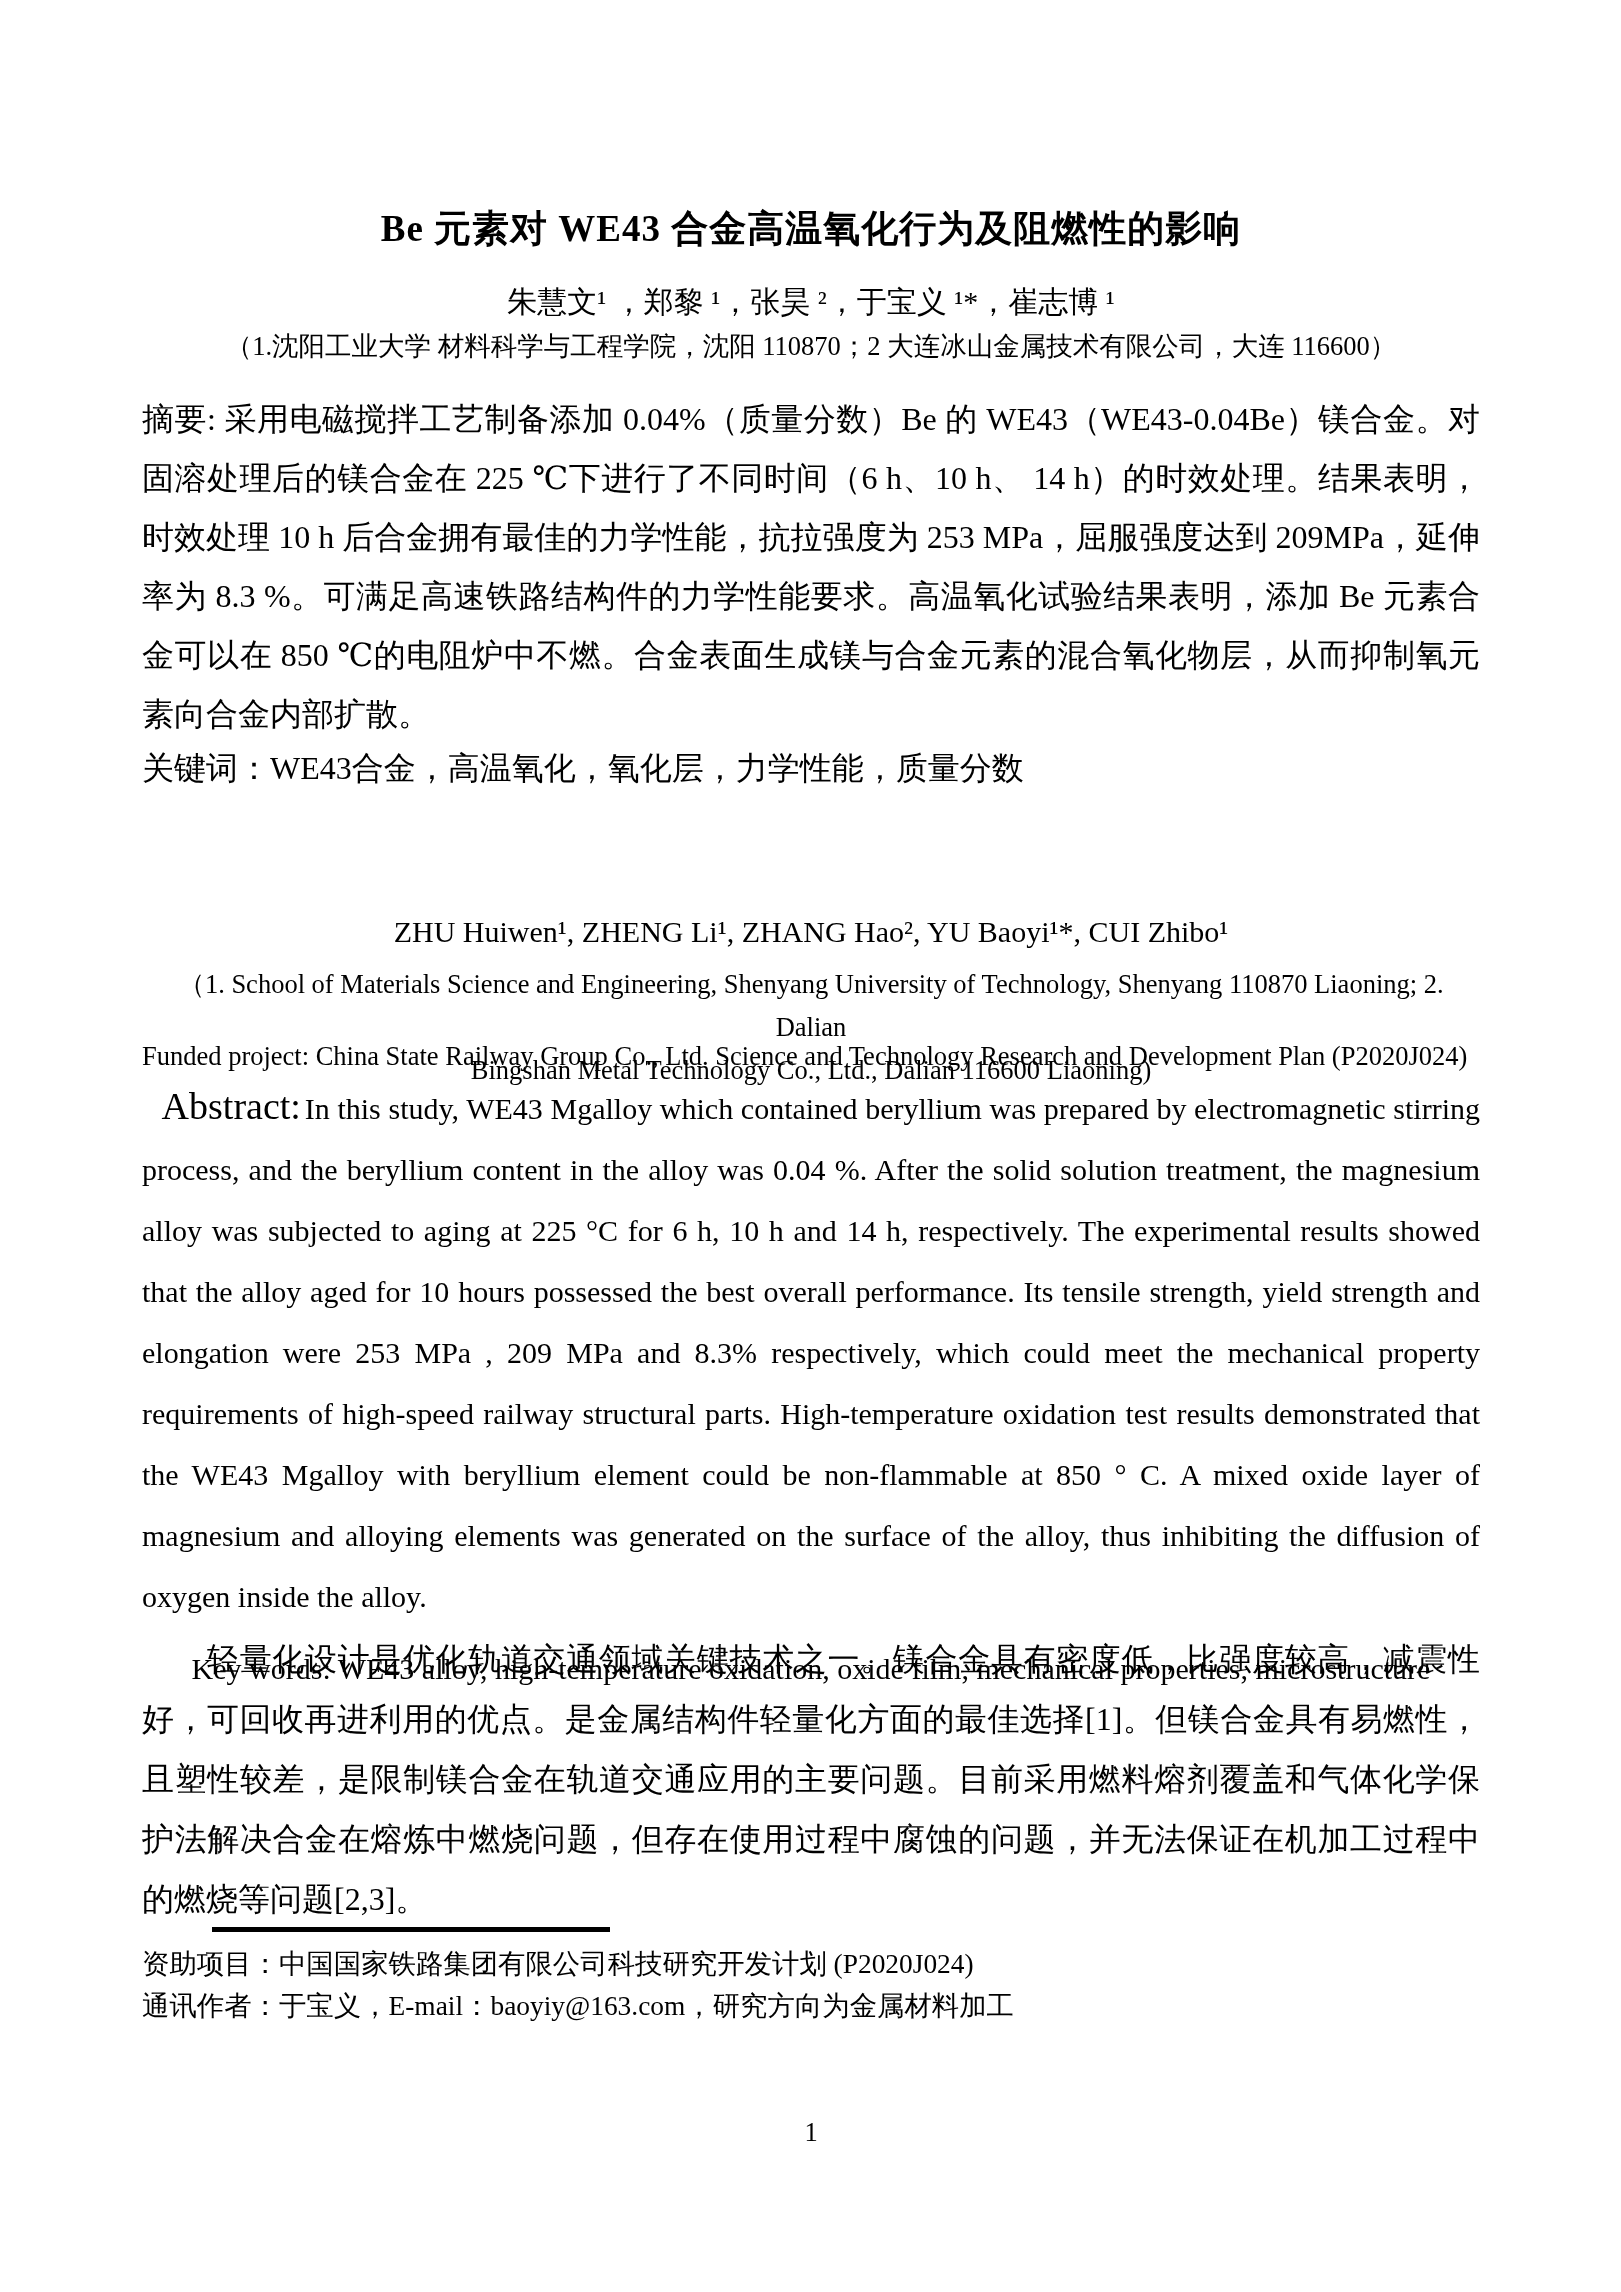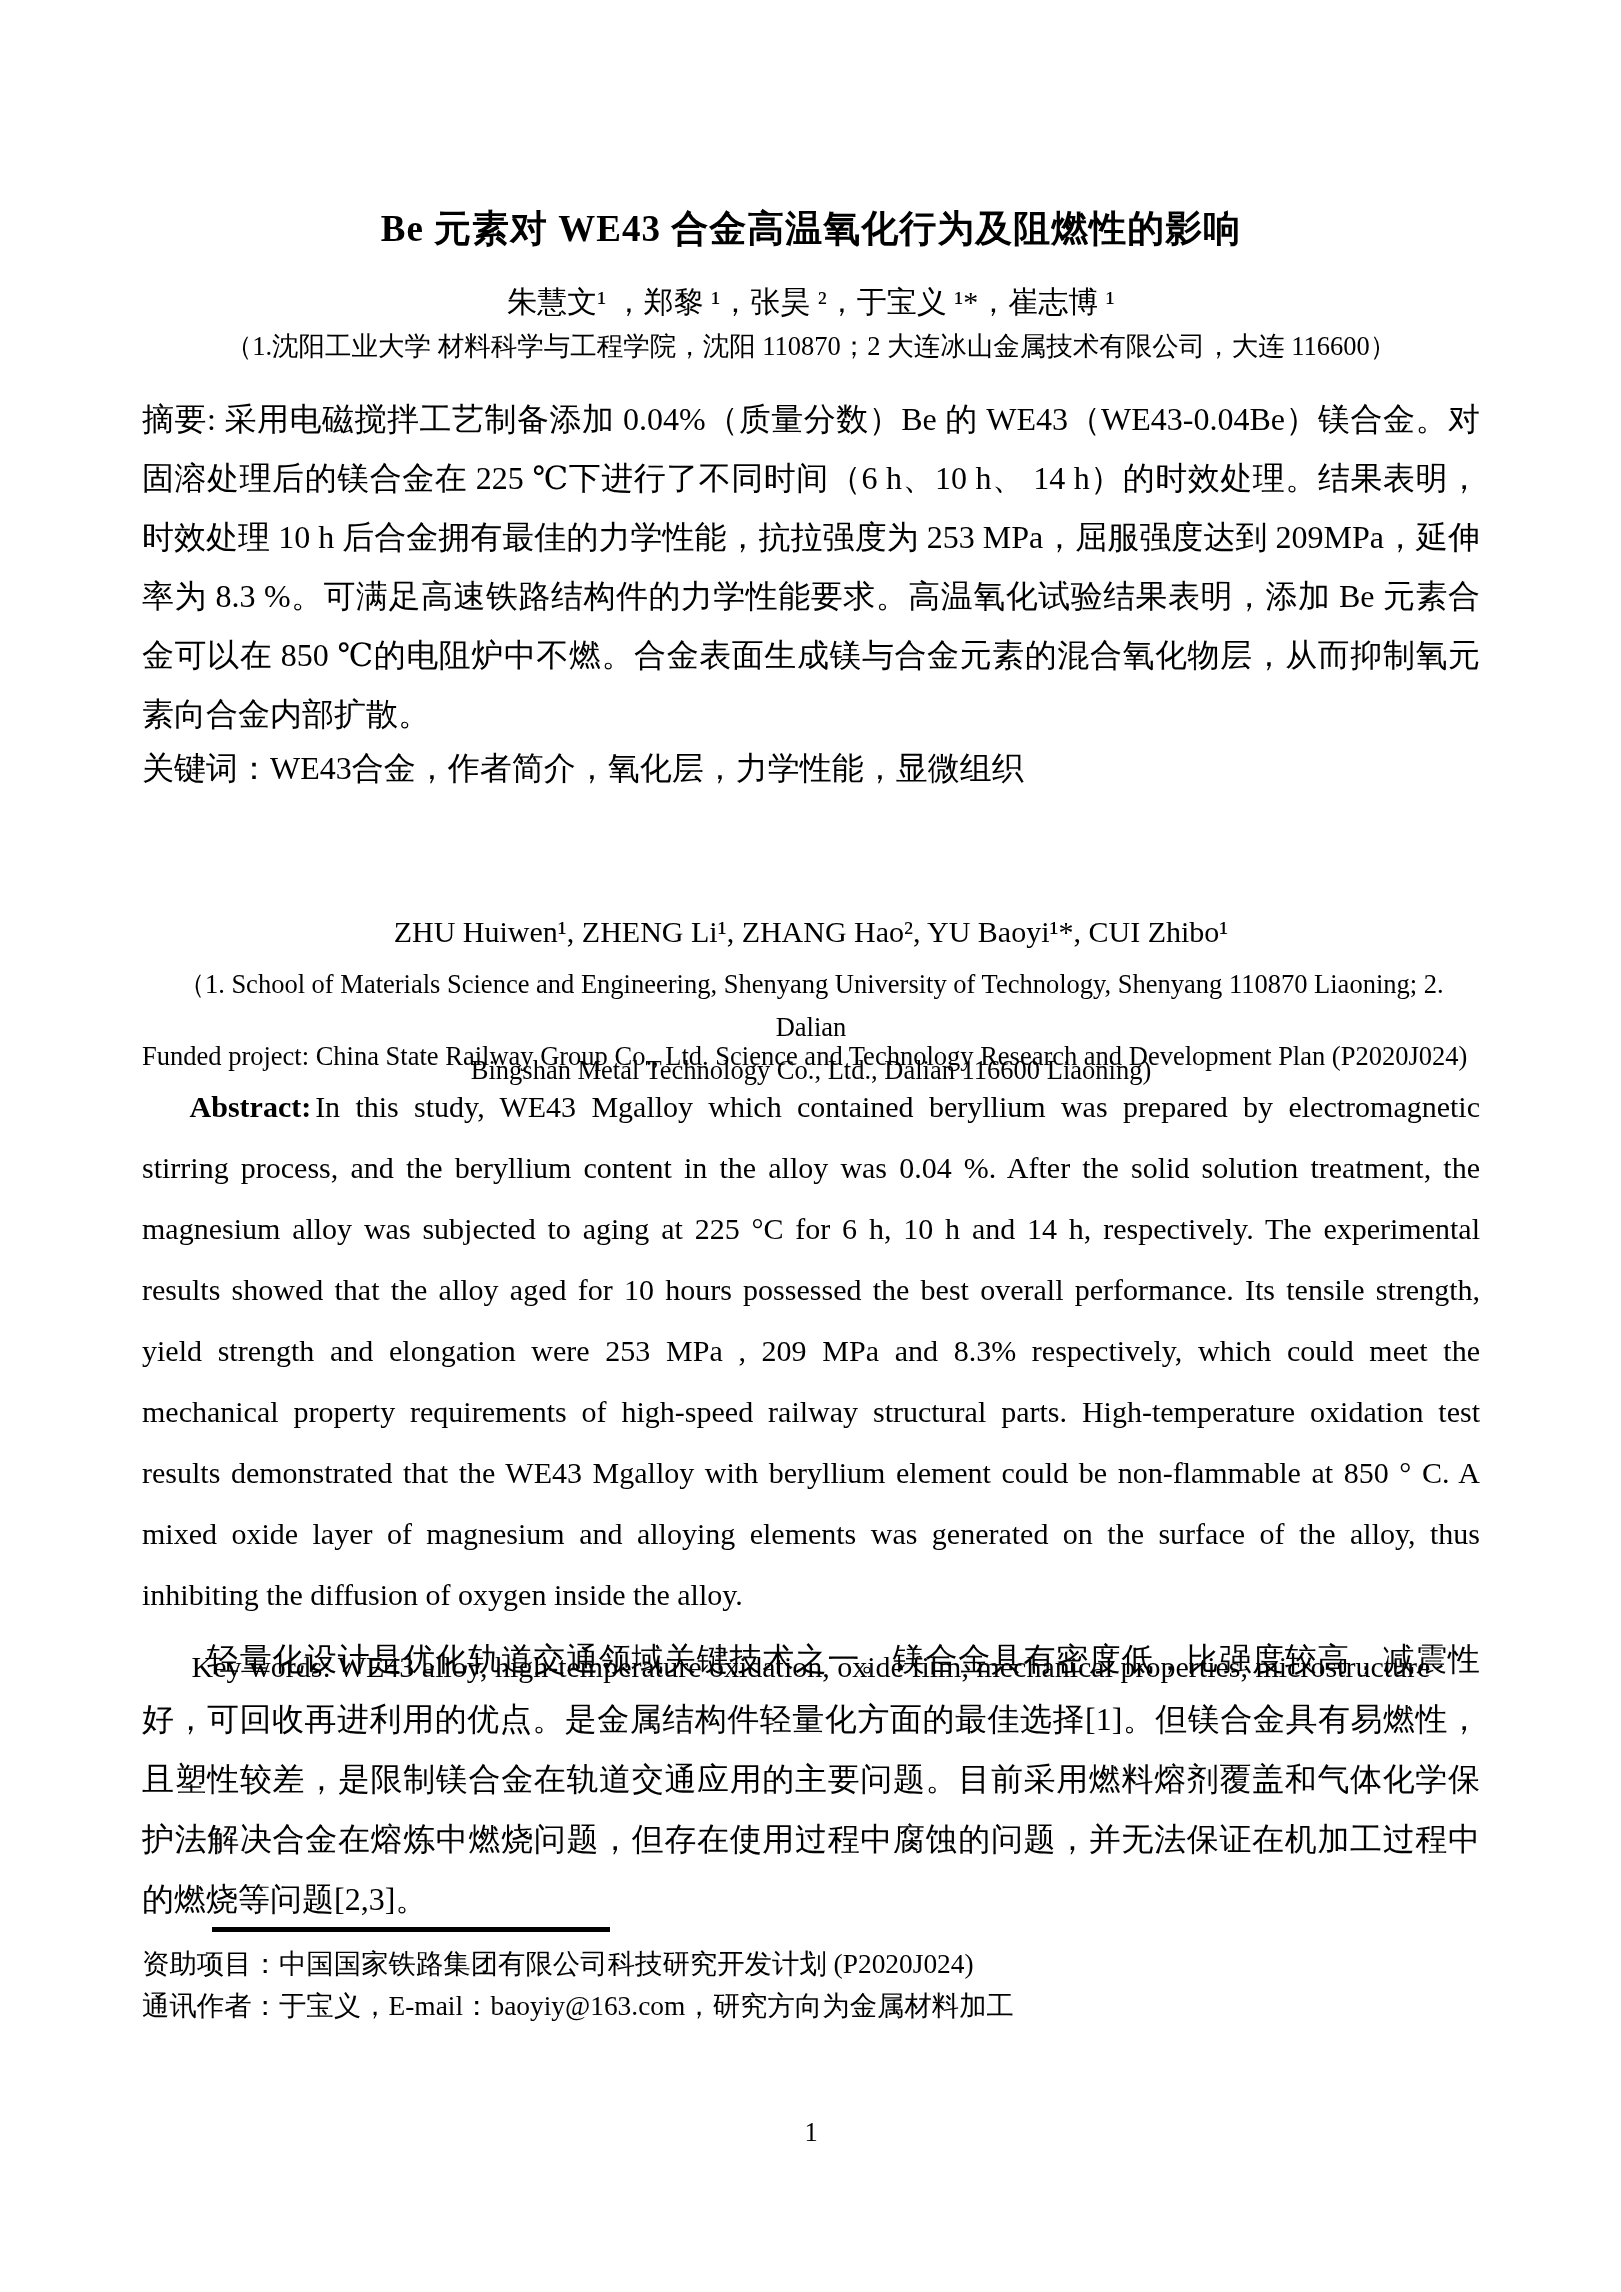--- a/index.html
+++ b/index.html
@@ -75,24 +75,23 @@
   }
   .en-abstract-block { top: 1076px; }
   .en-abstract {
     margin: 0;
     font-size: 30px;
     line-height: 61px;
     text-align: justify;
     text-indent: 19.6px;
   }
   .abs-label {
-    font-weight: bold;
-    font-size: 30px;
+    font-weight: normal;
+    font-size: 38px;
     margin-right: 3.9px;
-    margin-left: 28px;
   }
   .en-keywords {
     font-size: 30px;
     line-height: 47px;
     margin-top: 18px;
     text-align: center;
   }
 
   .cn-body-block { top: 1629px; }
   .cn-body {
@@ -130,21 +129,21 @@
 <div class="page">
 
   <h1 class="abs cn-title">Be 元素对 WE43 合金高温氧化行为及阻燃性的影响</h1>
 
   <div class="abs cn-authors">朱慧文¹ ，郑黎 ¹，张昊 ²，于宝义 ¹*，崔志博 ¹</div>
 
   <div class="abs cn-affiliation">（1.沈阳工业大学 材料科学与工程学院，沈阳 110870；2 大连冰山金属技术有限公司，大连 116600）</div>
 
   <div class="abs cn-abstract-block">
     <p class="cn-abstract">摘要: 采用电磁搅拌工艺制备添加 0.04%（质量分数）Be 的 WE43（WE43-0.04Be）镁合金。对固溶处理后的镁合金在 225 ℃下进行了不同时间（6 h、10 h、 14 h）的时效处理。结果表明，时效处理 10 h 后合金拥有最佳的力学性能，抗拉强度为 253 MPa，屈服强度达到 209MPa，延伸率为 8.3 %。可满足高速铁路结构件的力学性能要求。高温氧化试验结果表明，添加 Be 元素合金可以在 850 ℃的电阻炉中不燃。合金表面生成镁与合金元素的混合氧化物层，从而抑制氧元素向合金内部扩散。</p>
-    <div class="cn-keywords">关键词：WE43合金，作者简介，氧化层，力学性能，显微组织</div>
+    <div class="cn-keywords">关键词：WE43合金，高温氧化，氧化层，力学性能，质量分数</div>
   </div>
 
 
   <div class="abs en-authors">ZHU Huiwen¹, ZHENG Li¹, ZHANG Hao², YU Baoyi¹*, CUI Zhibo¹</div>
 
   <div class="abs en-affiliation-block">
     <div>（1. School of Materials Science and Engineering, Shenyang University of Technology, Shenyang 110870 Liaoning; 2. Dalian</div>
     <div>Bingshan Metal Technology Co., Ltd., Dalian 116600 Liaoning)</div>
   </div>
 

